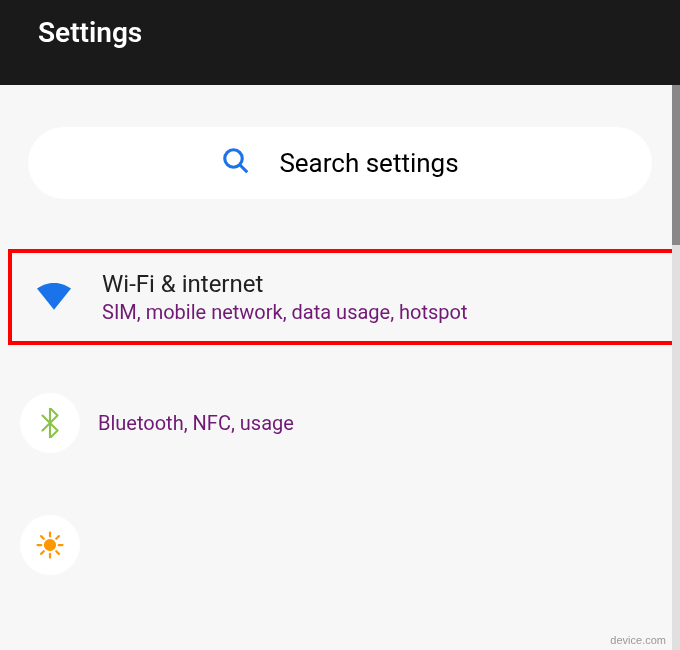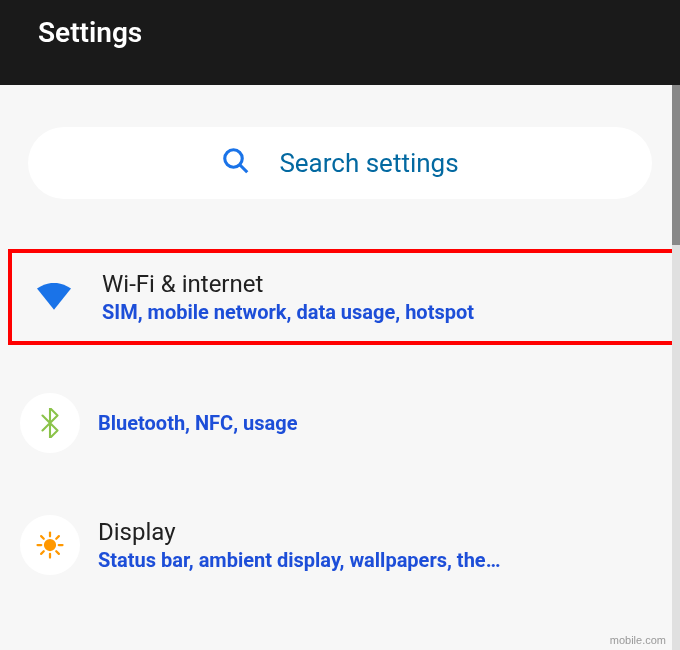--- a/index.html
+++ b/index.html
@@ -39,21 +39,21 @@
       display: flex;
       align-items: center;
       justify-content: center;
       gap: 28px;
     }
     .search-icon-svg {
       width: 30px;
       height: 30px;
     }
     .search-placeholder {
-      color: #0369a1;
+      color: #000000;
       font-size: 26px;
       font-weight: 400;
     }
     .settings-item {
       display: flex;
       align-items: center;
       padding: 14px 28px 14px 20px;
       margin-bottom: 34px;
     }
     .settings-item.highlighted {
@@ -80,23 +80,23 @@
       flex: 1;
       min-width: 0;
     }
     .item-title {
       color: #212121;
       font-size: 24px;
       font-weight: 400;
       margin-bottom: 2px;
     }
     .item-subtitle {
-      color: #1d4ed8;
+      color: #701a75;
       font-size: 20px;
-      font-weight: 700;
+      font-weight: 400;
       white-space: nowrap;
       overflow: hidden;
       text-overflow: ellipsis;
     }
     .scrollbar-track {
       position: absolute;
       right: 0;
       top: 85px;
       width: 8px;
       height: 565px;
@@ -167,25 +167,21 @@
         <line x1="12" y1="2" x2="12" y2="5"></line>
         <line x1="12" y1="19" x2="12" y2="22"></line>
         <line x1="2" y1="12" x2="5" y2="12"></line>
         <line x1="19" y1="12" x2="22" y2="12"></line>
         <line x1="4.9" y1="4.9" x2="7" y2="7"></line>
         <line x1="17" y1="17" x2="19.1" y2="19.1"></line>
         <line x1="4.9" y1="19.1" x2="7" y2="17"></line>
         <line x1="17" y1="7" x2="19.1" y2="4.9"></line>
       </svg>
     </div>
-    <div class="item-texts">
-      <div class="item-title">Display</div>
-      <div class="item-subtitle">Status bar, ambient display, wallpapers, the…</div>
-    </div>
   </div>
 
 </div>
 
 <div class="scrollbar-track">
   <div class="scrollbar-thumb"></div>
 </div>
 
-<div class="watermark">mobile.com</div>
+<div class="watermark">device.com</div>
 
 </body></html>

